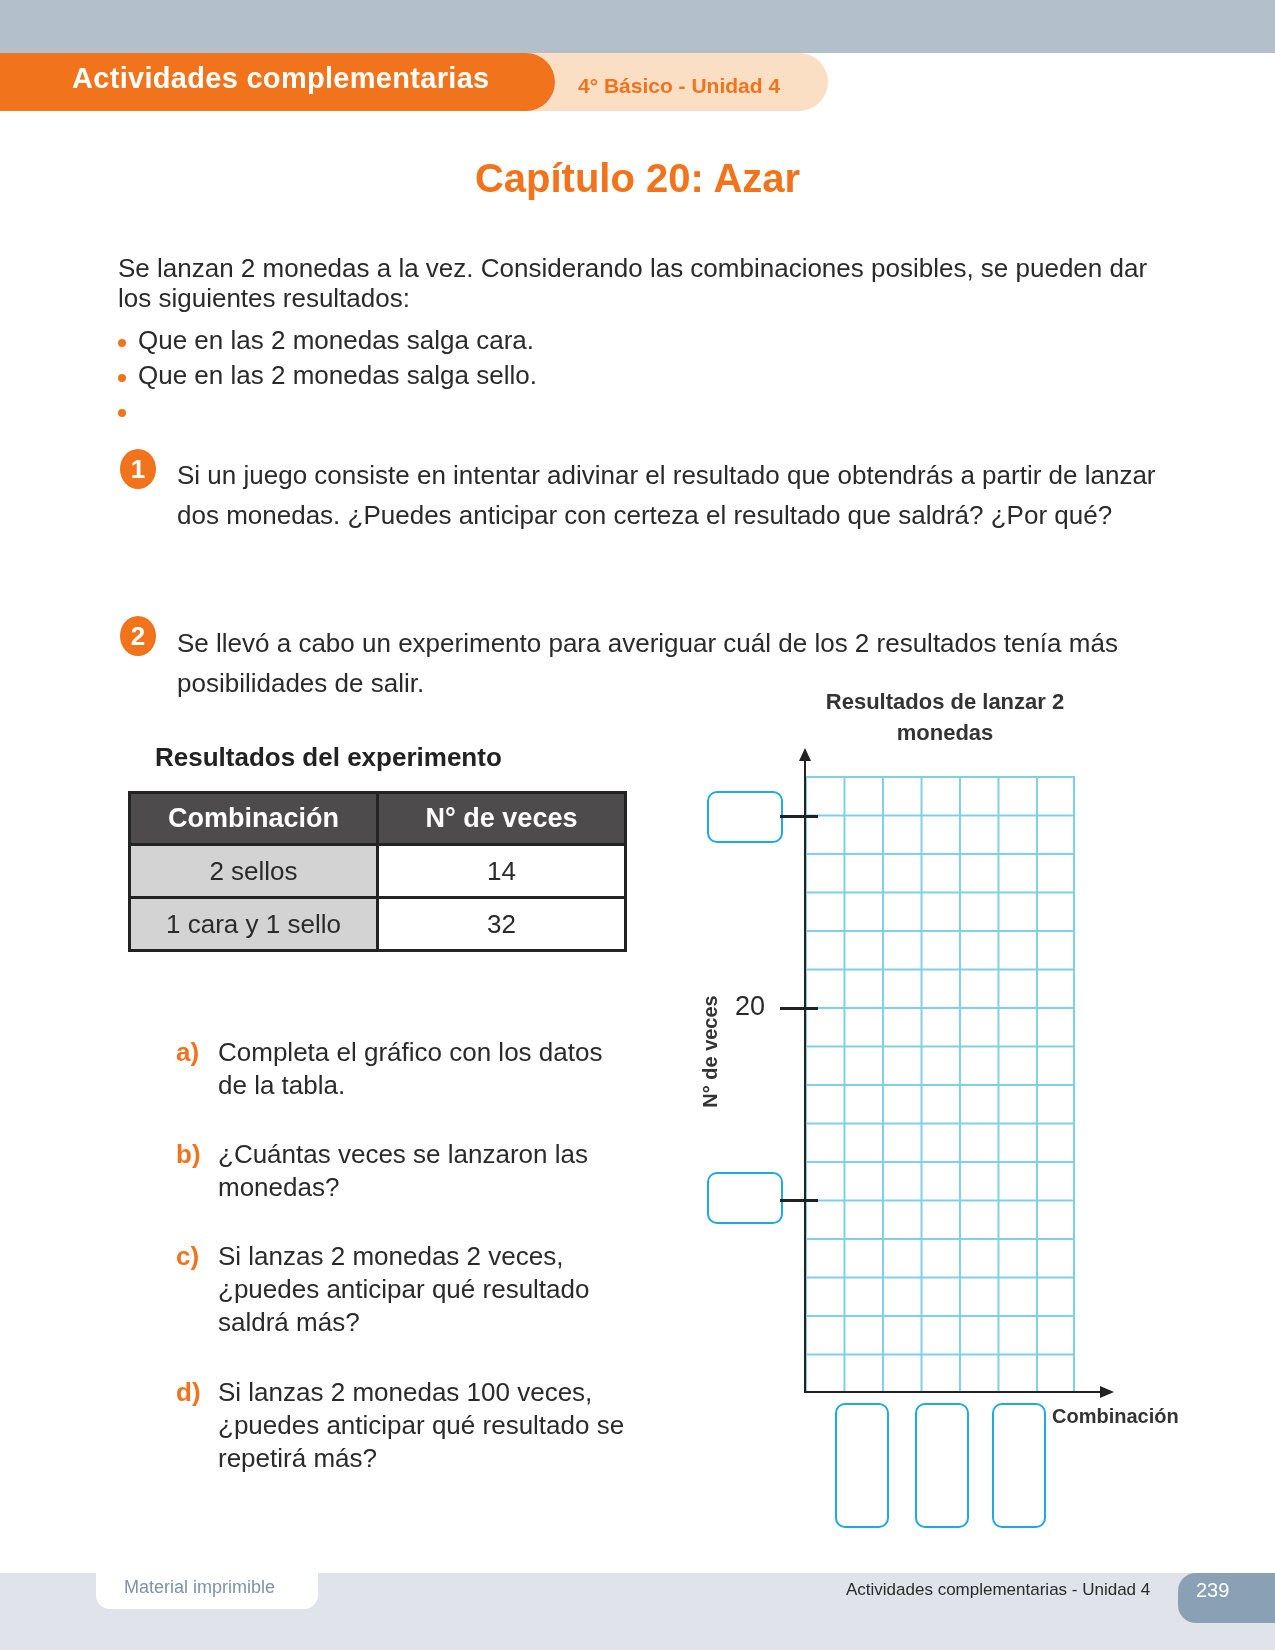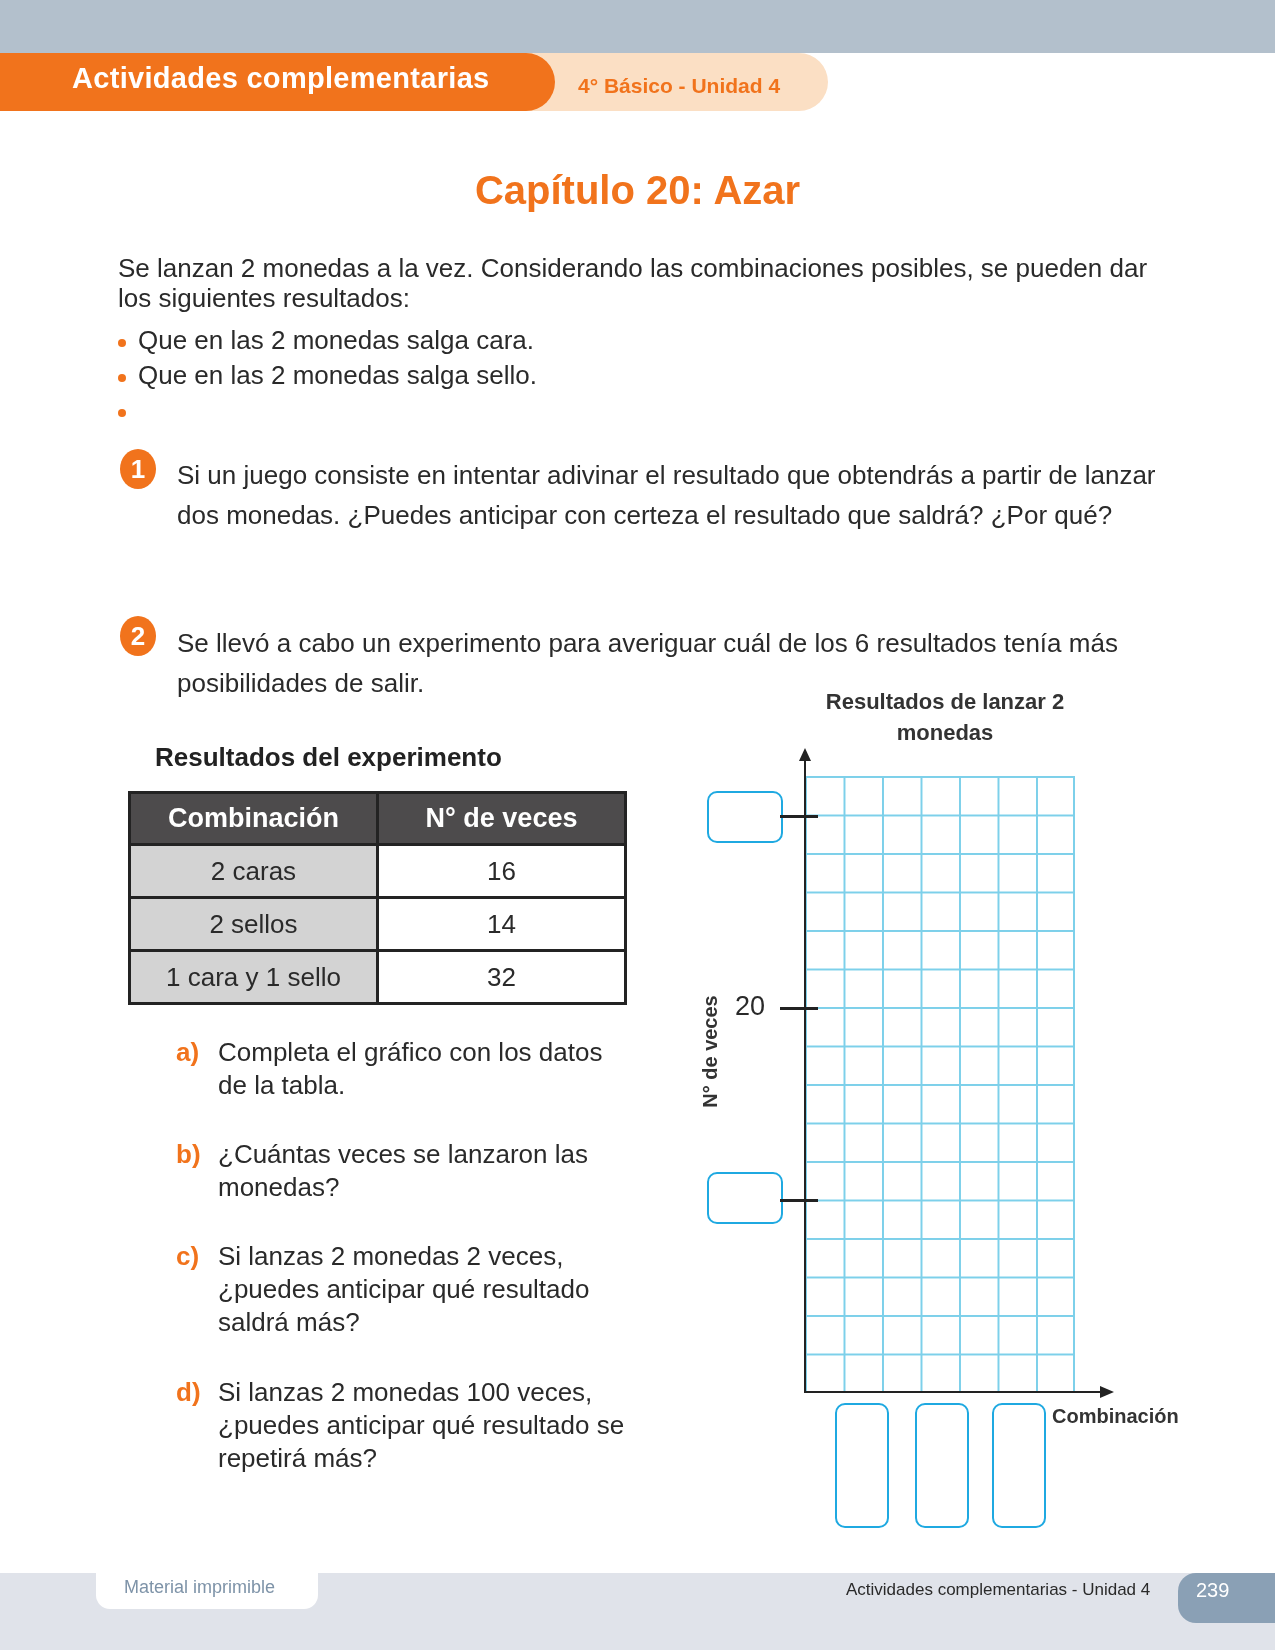--- a/index.html
+++ b/index.html
@@ -5,21 +5,21 @@
   * { box-sizing: border-box; margin: 0; padding: 0; }
   html, body { width: 1275px; height: 1650px; background: #ffffff; overflow: hidden; }
   body { position: relative; font-family: "DejaVu Sans", sans-serif; color: #2a2a2a; }
 
   .top-band { position: absolute; left: 0; top: 0; width: 1275px; height: 53px; background: #b3c0cc; }
   .header-tab-light { position: absolute; left: 470px; top: 53px; width: 358px; height: 58px; background: #fbdfc4; border-radius: 0 30px 30px 0; }
   .header-tab-orange { position: absolute; left: 0; top: 53px; width: 555px; height: 58px; background: #f1731c; border-radius: 0 30px 30px 0; }
   .header-title { position: absolute; left: 72px; top: 62px; font-size: 29px; color: #ffffff; font-family: "Liberation Sans", sans-serif; font-weight: bold; letter-spacing: 0.3px; }
   .header-sub { position: absolute; left: 578px; top: 74px; font-size: 21px; color: #f1731c; font-family: "Liberation Sans", sans-serif; font-weight: bold; }
 
-  .chapter-title { position: absolute; left: 0; width: 1275px; top: 168px; text-align: center; font-size: 40px; color: #f1731c; font-family: "Liberation Sans", sans-serif; font-weight: bold; }
+  .chapter-title { position: absolute; left: 0; width: 1275px; top: 156px; text-align: center; font-size: 40px; color: #f1731c; font-family: "Liberation Sans", sans-serif; font-weight: bold; }
 
   .intro { position: absolute; left: 118px; top: 253px; width: 1060px; font-size: 26px; line-height: 30px; font-family: "Liberation Sans", sans-serif; color: #2a2a2a; }
   .bullets { position: absolute; left: 118px; top: 323px; font-family: "Liberation Sans", sans-serif; font-size: 26px; }
   .bullet { display: flex; align-items: center; height: 35px; }
   .bullet-dot { width: 8px; height: 8px; border-radius: 50%; background: #f1731c; margin-right: 12px; margin-top: 4px; }
 
   .q-badge { position: absolute; width: 36px; height: 40px; border-radius: 50%; background: #f1731c; color: #fff; font-family: "Liberation Sans", sans-serif; font-weight: bold; font-size: 26px; text-align: center; line-height: 40px; }
   .q-text { position: absolute; font-family: "Liberation Sans", sans-serif; font-size: 26px; line-height: 40px; color: #2a2a2a; }
 
   .table-title { position: absolute; left: 155px; top: 742px; font-family: "Liberation Sans", sans-serif; font-weight: bold; font-size: 26px; color: #222; }
@@ -80,32 +80,28 @@
   </div>
   <div class="bullet">
     <span class="bullet-dot"></span>
   </div>
 </div>
 
 <div class="q-badge" style="left:120px; top:449px;">1</div>
 <div class="q-text" style="left:177px; top:455px; width:1000px;">Si un juego consiste en intentar adivinar el resultado que obtendrás a partir de lanzar dos monedas. ¿Puedes anticipar con certeza el resultado que saldrá? ¿Por qué?</div>
 
 <div class="q-badge" style="left:120px; top:616px;">2</div>
-<div class="q-text" style="left:177px; top:623px; width:980px;">Se llevó a cabo un experimento para averiguar cuál de los 6 resultados tenía más posibilidades de salir.</div>
+<div class="q-text" style="left:177px; top:623px; width:980px;">Se llevó a cabo un experimento para averiguar cuál de los 2 resultados tenía más posibilidades de salir.</div>
 
 <div class="table-title">Resultados del experimento</div>
 <table class="results">
   <tbody>
       <tr>
     <th>Combinación</th>
     <th>N° de veces</th>
-  </tr>
-  <tr>
-    <td class="c1">2 caras</td>
-    <td class="c2">16</td>
   </tr>
   <tr>
     <td class="c1">2 sellos</td>
     <td class="c2">14</td>
   </tr>
   <tr>
     <td class="c1">1 cara y 1 sello</td>
     <td class="c2">32</td>
   </tr>
 </tbody>

